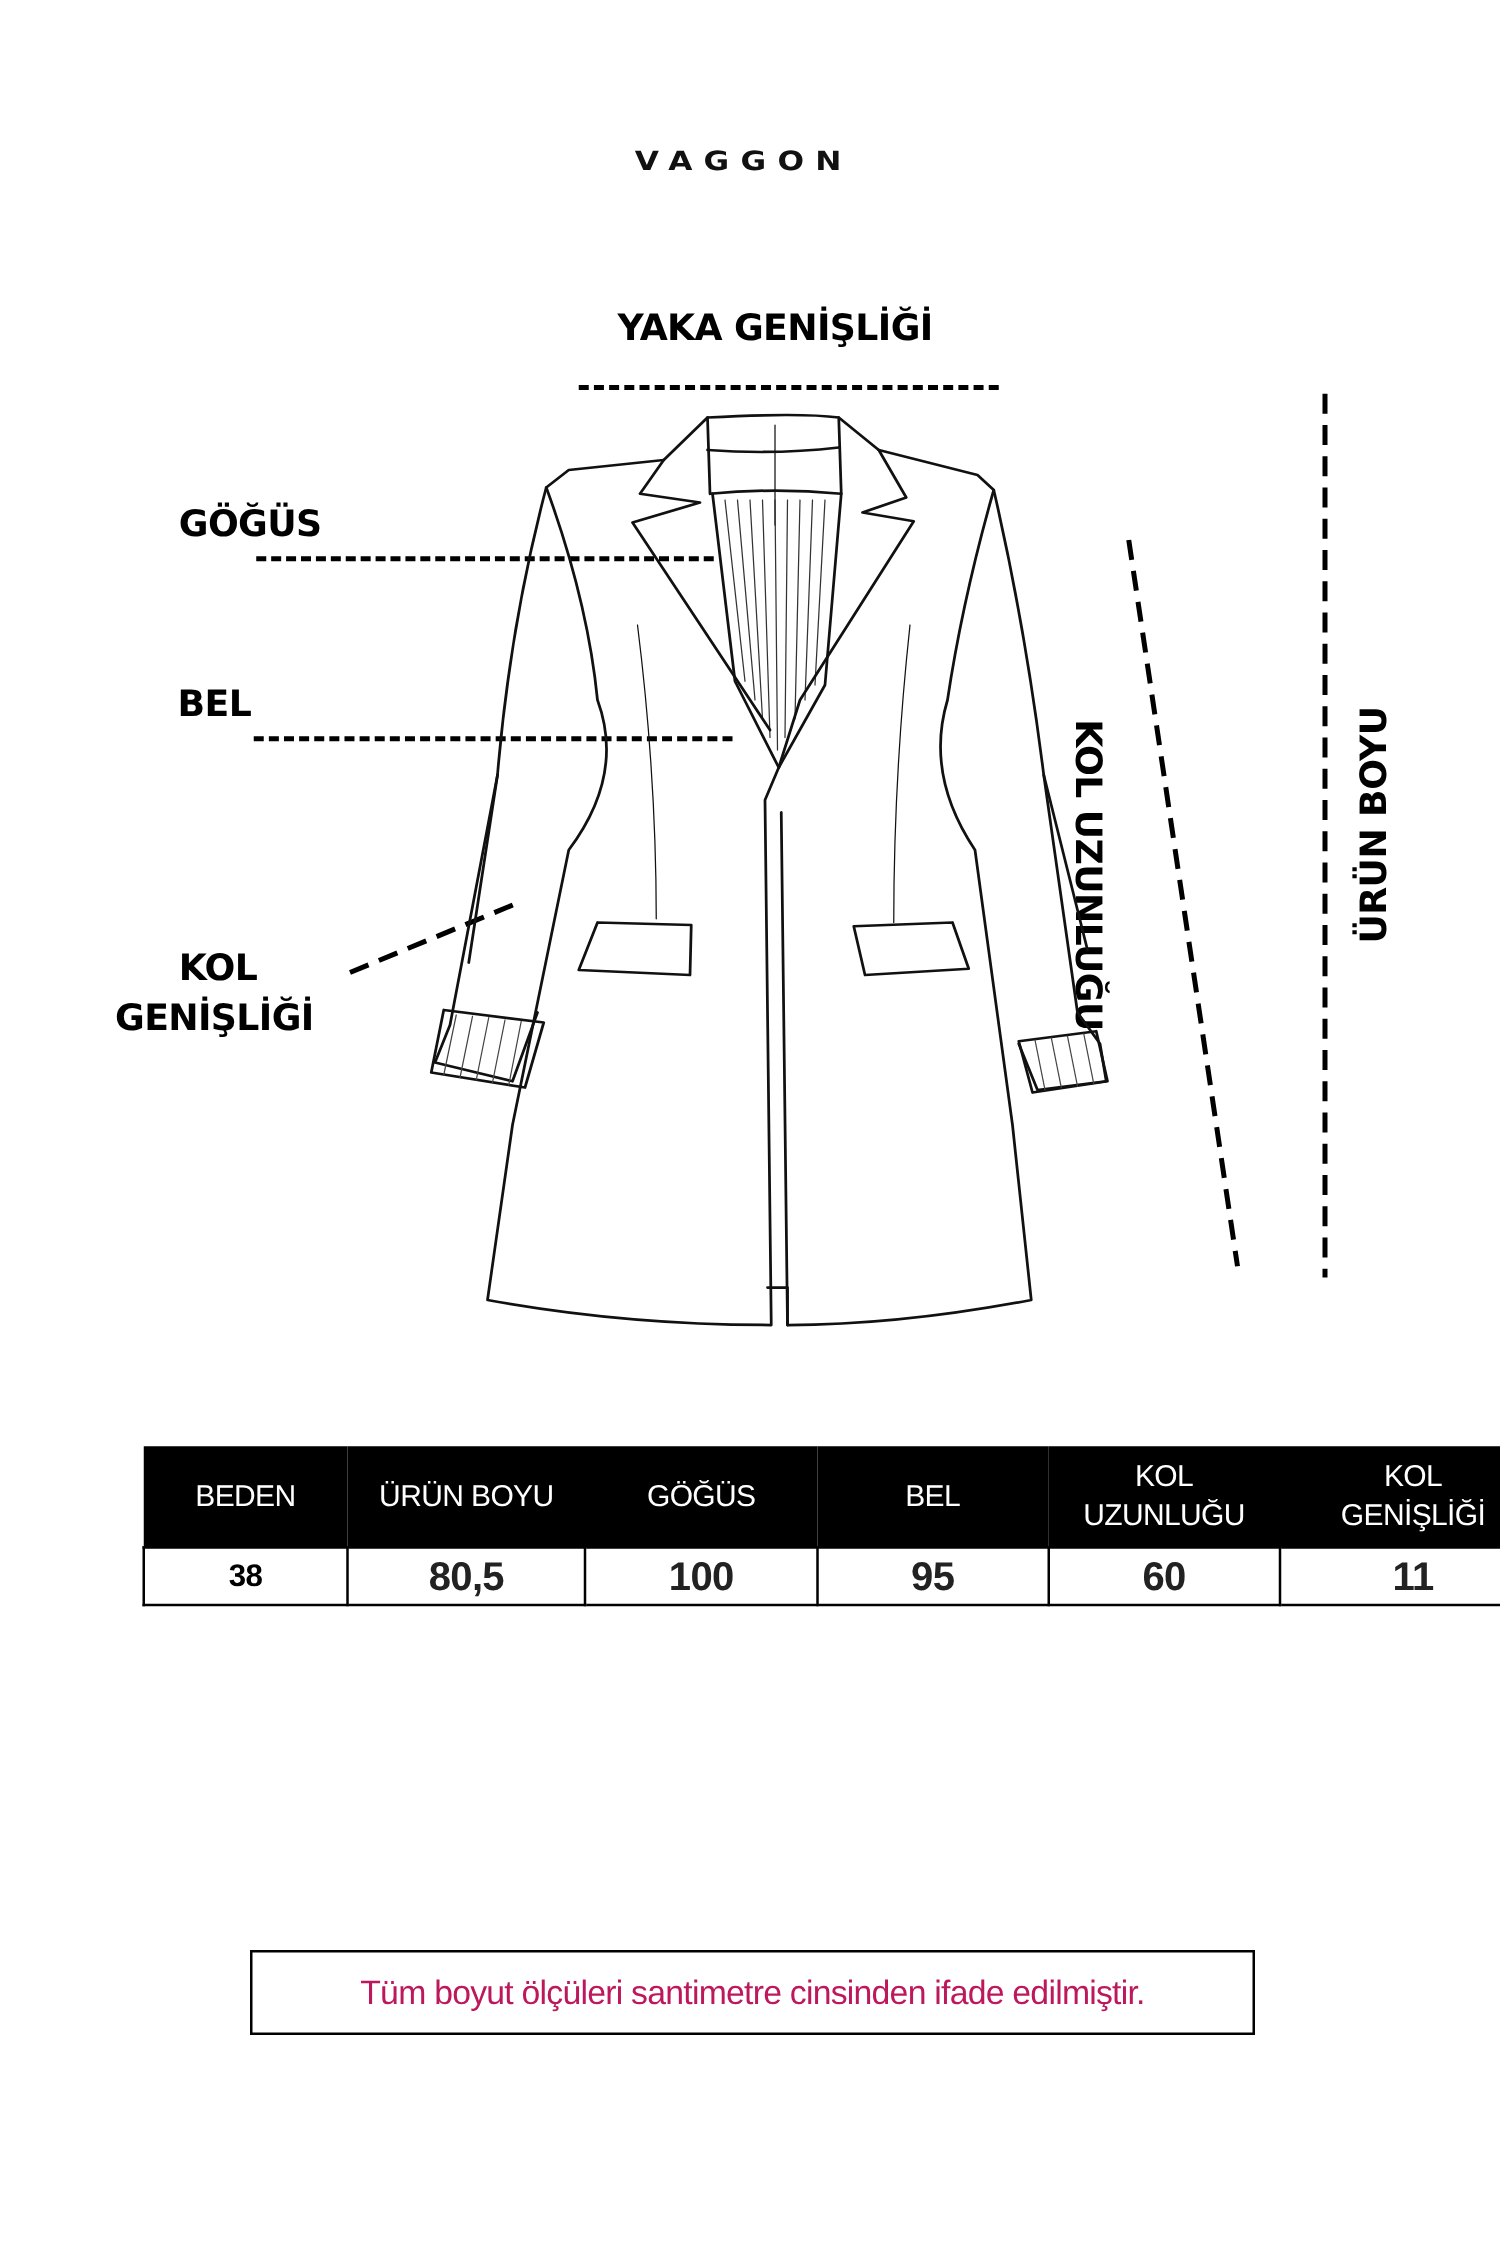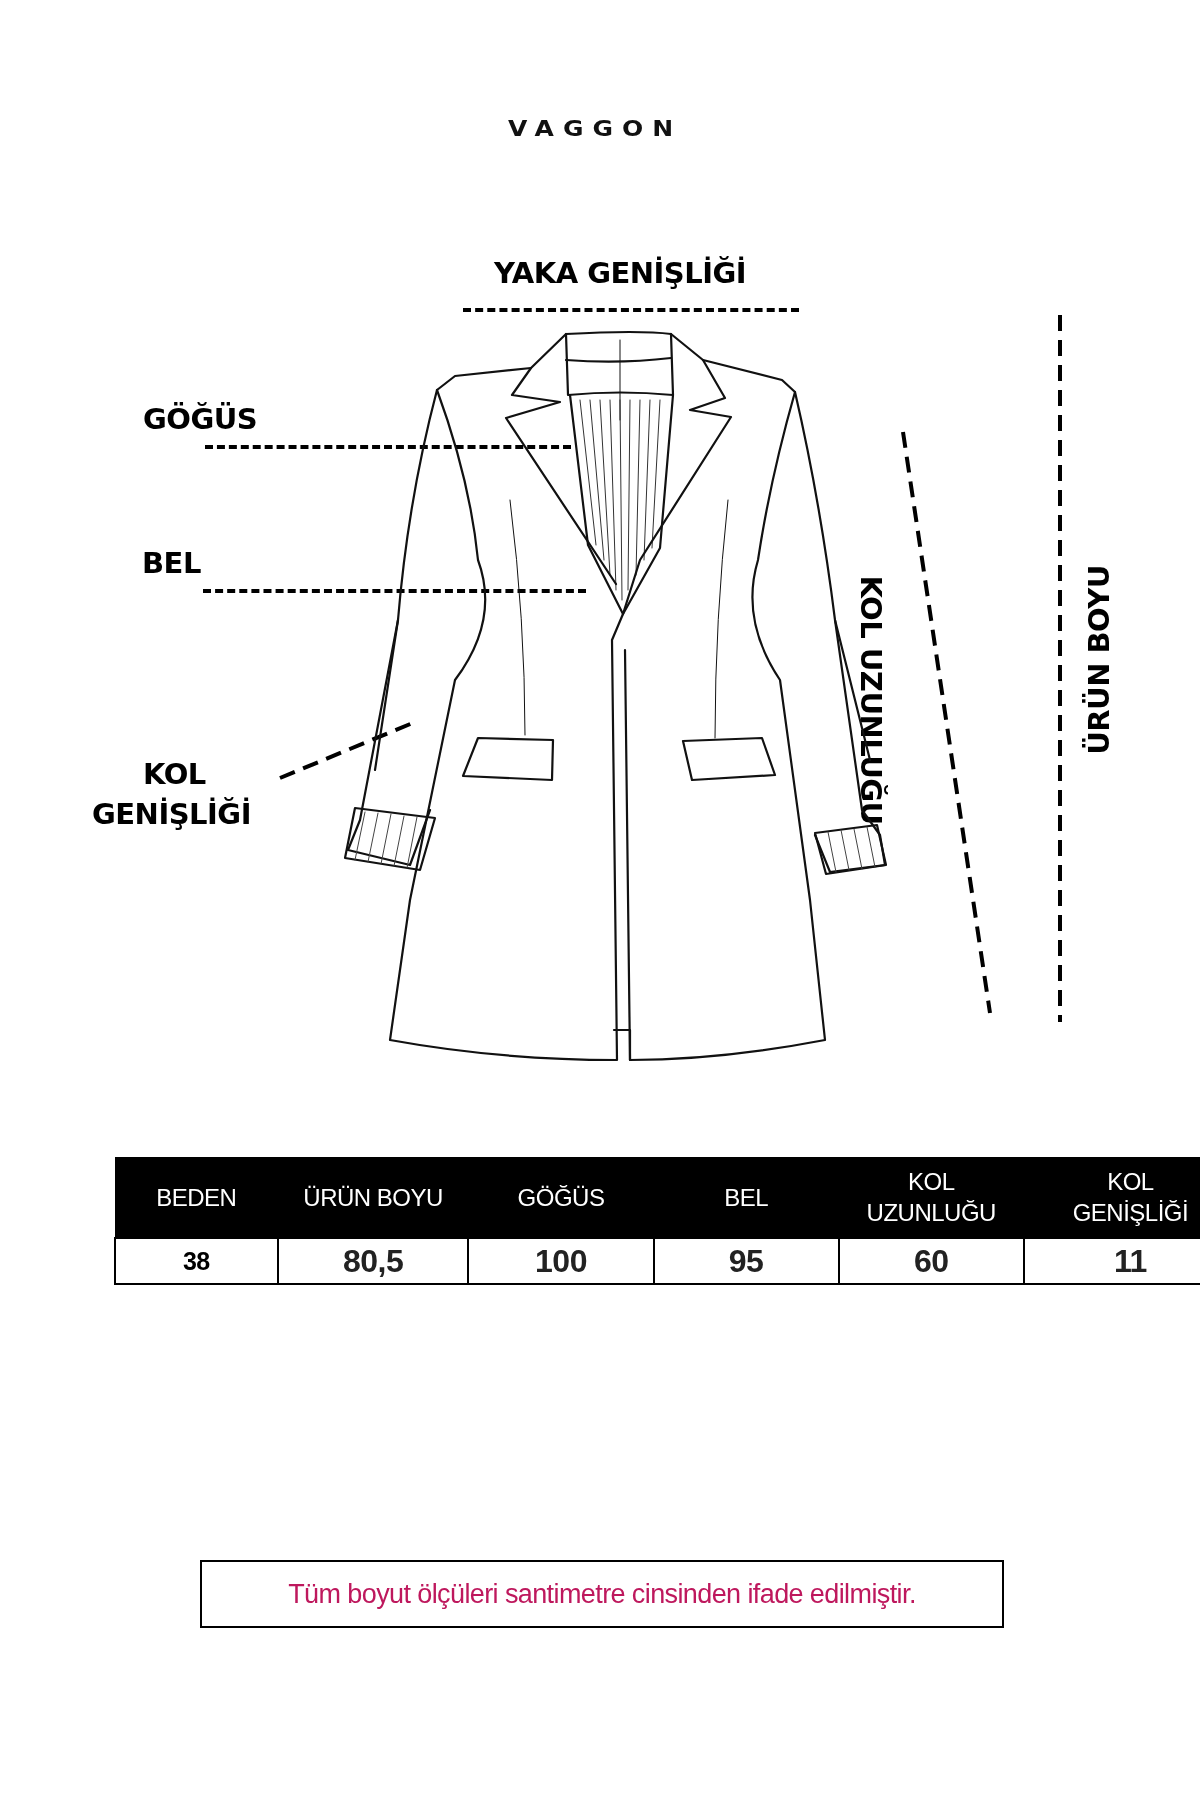--- a/index.html
+++ b/index.html
@@ -14,21 +14,21 @@
   table.size th { background: #000; color: #fff; font-weight: normal; font-size: 24px; height: 80px; padding: 0; font-family: "Liberation Sans", sans-serif; line-height: 31px; letter-spacing: -0.5px; }
   table.size td { border: 2px solid #000; height: 44px; text-align: center; font-size: 32px; color: #222; padding: 0; font-family: "Liberation Sans", sans-serif; letter-spacing: -0.5px; font-weight: bold; }
   table.size td.size-cell { font-weight: bold; font-size: 25px; color: #000; }
   .note { left: 200px; top: 1560px; width: 800px; height: 64px; border: 2px solid #000; display: flex; align-items: center; justify-content: center; font-size: 27px; color: #be185d; letter-spacing: -0.6px; }
 </style>
 </head>
 <body>
 
 <div class="abs brand">VAGGON</div>
 
-<div class="abs label" style="left:494px; top:256px;">YAKA GENİŞLİĞİ</div>
+<div class="abs label" style="left:494px; top:245px;">YAKA GENİŞLİĞİ</div>
 <div class="abs dash-h" style="left:463px; top:308px; width:336px;"></div>
 
 <div class="abs label" style="left:143px; top:402px;">GÖĞÜS</div>
 <div class="abs dash-h" style="left:205px; top:445px; width:366px;"></div>
 
 <div class="abs label" style="left:142px; top:546px;">BEL</div>
 <div class="abs dash-h" style="left:203px; top:589px; width:383px;"></div>
 
 <div class="abs label" style="left:143px; top:757px;">KOL</div>
 <div class="abs label" style="left:92px; top:797px;">GENİŞLİĞİ</div>

